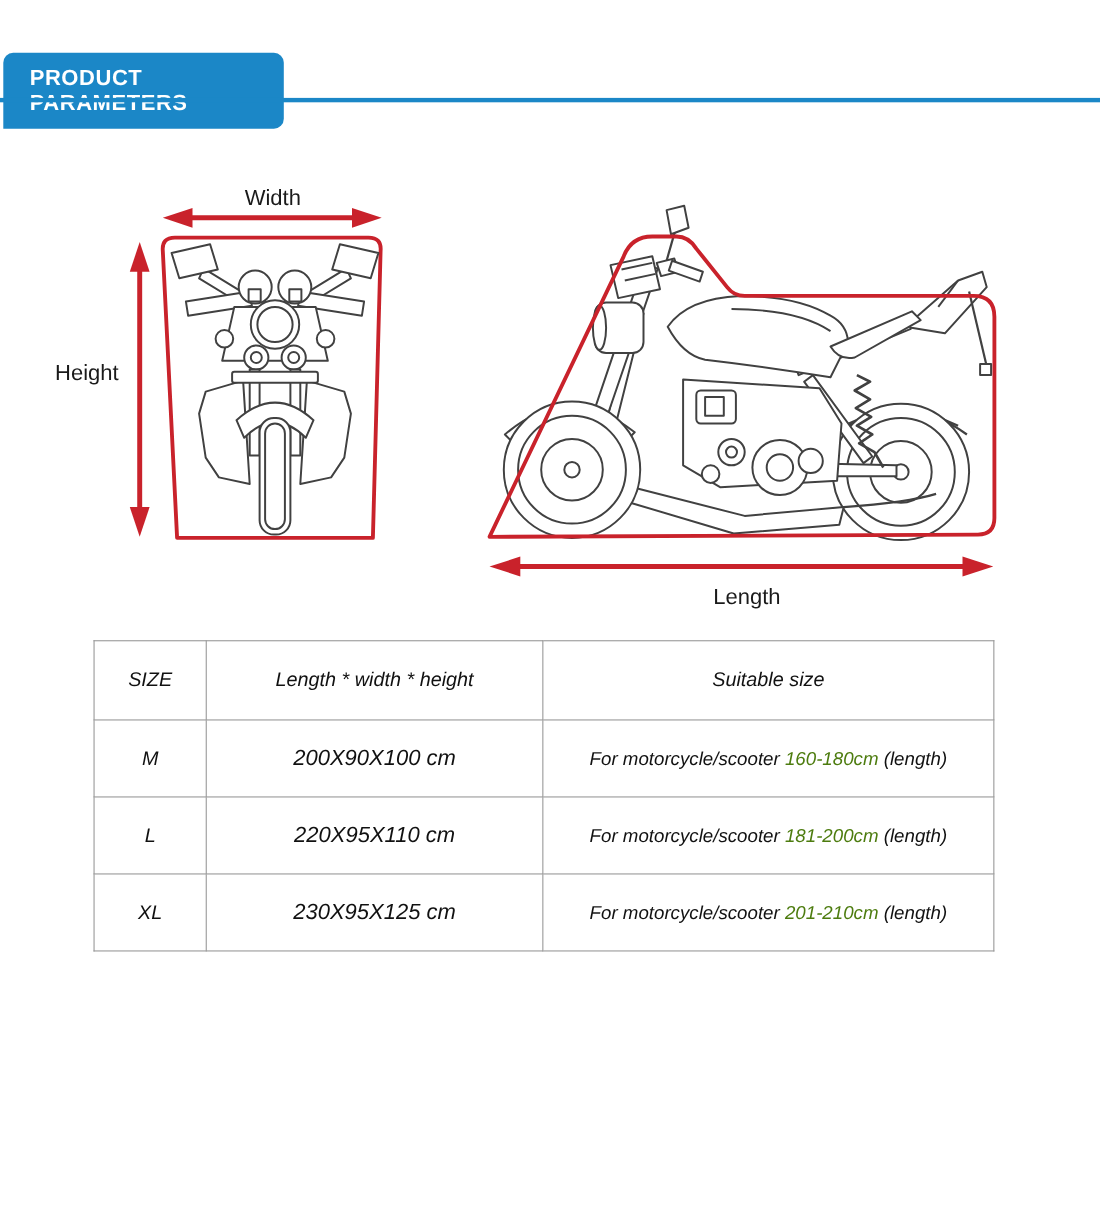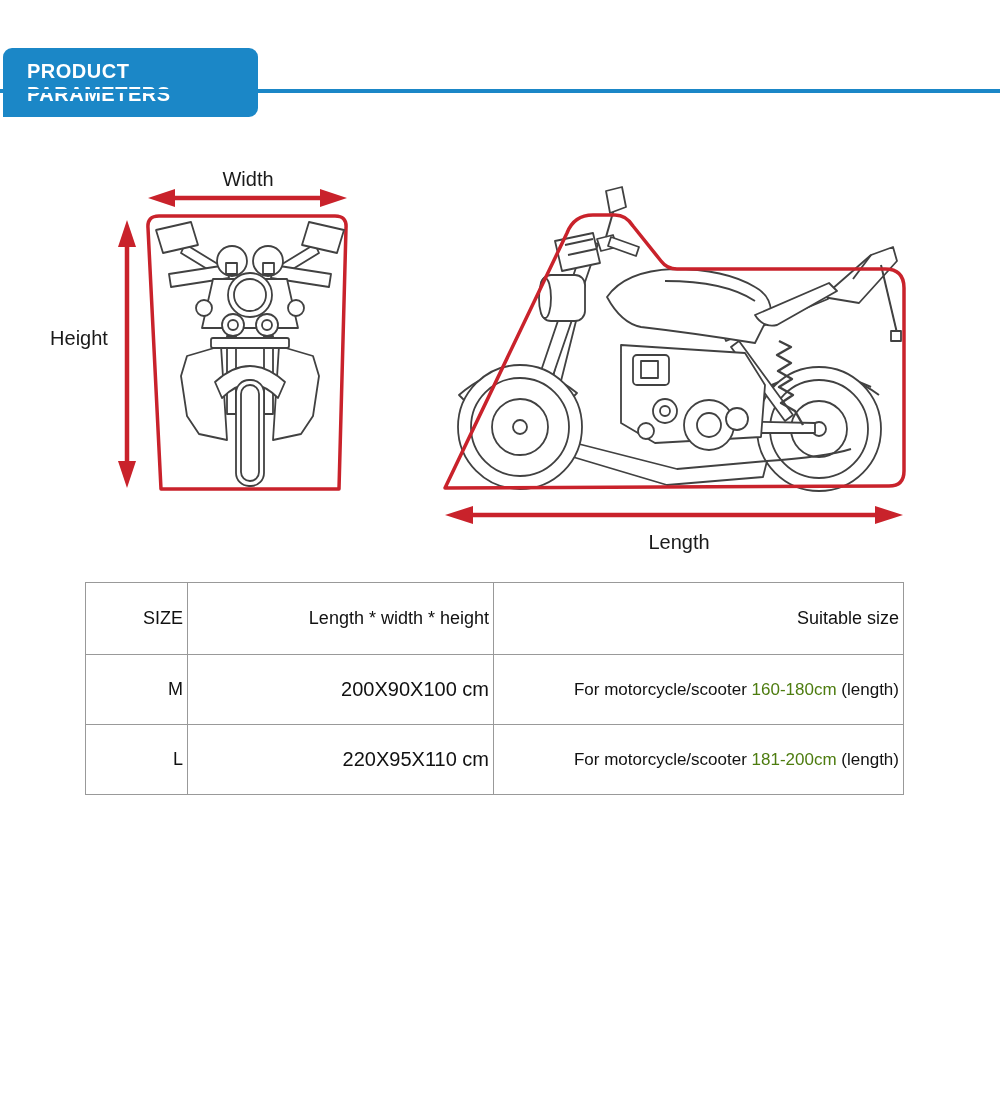--- a/index.html
+++ b/index.html
@@ -23,22 +23,22 @@
   .diagram-svg{position:absolute;}
   #front-svg{left:35px;top:148px;}
   #side-svg{left:425px;top:185px;}
   .dim-label{font-size:20px;fill:#1a1a1a;}
   
   table.size-table{
     position:absolute;left:85px;top:582px;width:818px;
     border-collapse:collapse;table-layout:fixed;background:#fff;
   }
   table.size-table th, table.size-table td{
-    border:1px solid #999;text-align:right;vertical-align:middle;
-    color:#111;font-weight:normal;padding:0 4px;
+    border:1px solid #999;text-align:center;vertical-align:middle;
+    color:#111;font-weight:normal;padding:0 4px;font-style:italic;
   }
   table.size-table thead tr{height:72px;}
   table.size-table tbody tr{height:70px;}
   .col-size{width:102px;}
   .col-dims{width:306px;}
   .col-suit{width:410px;}
   th{font-size:18px;}
   td.cell-size{font-size:18px;}
   td.cell-dims{font-size:20px;}
   td.cell-suit{font-size:17px;}
@@ -184,16 +184,21 @@
       <tr>
         <td class="cell-size">M</td>
         <td class="cell-dims">200X90X100 cm</td>
         <td class="cell-suit"><span>For motorcycle/scooter </span><span class="range">160-180cm</span><span> (length)</span></td>
       </tr>
       <tr>
         <td class="cell-size">L</td>
         <td class="cell-dims">220X95X110 cm</td>
         <td class="cell-suit"><span>For motorcycle/scooter </span><span class="range">181-200cm</span><span> (length)</span></td>
       </tr>
+      <tr>
+        <td class="cell-size">XL</td>
+        <td class="cell-dims">230X95X125 cm</td>
+        <td class="cell-suit"><span>For motorcycle/scooter </span><span class="range">201-210cm</span><span> (length)</span></td>
+      </tr>
     </tbody>
   </table>
 
 </div>
 
 </body></html>

